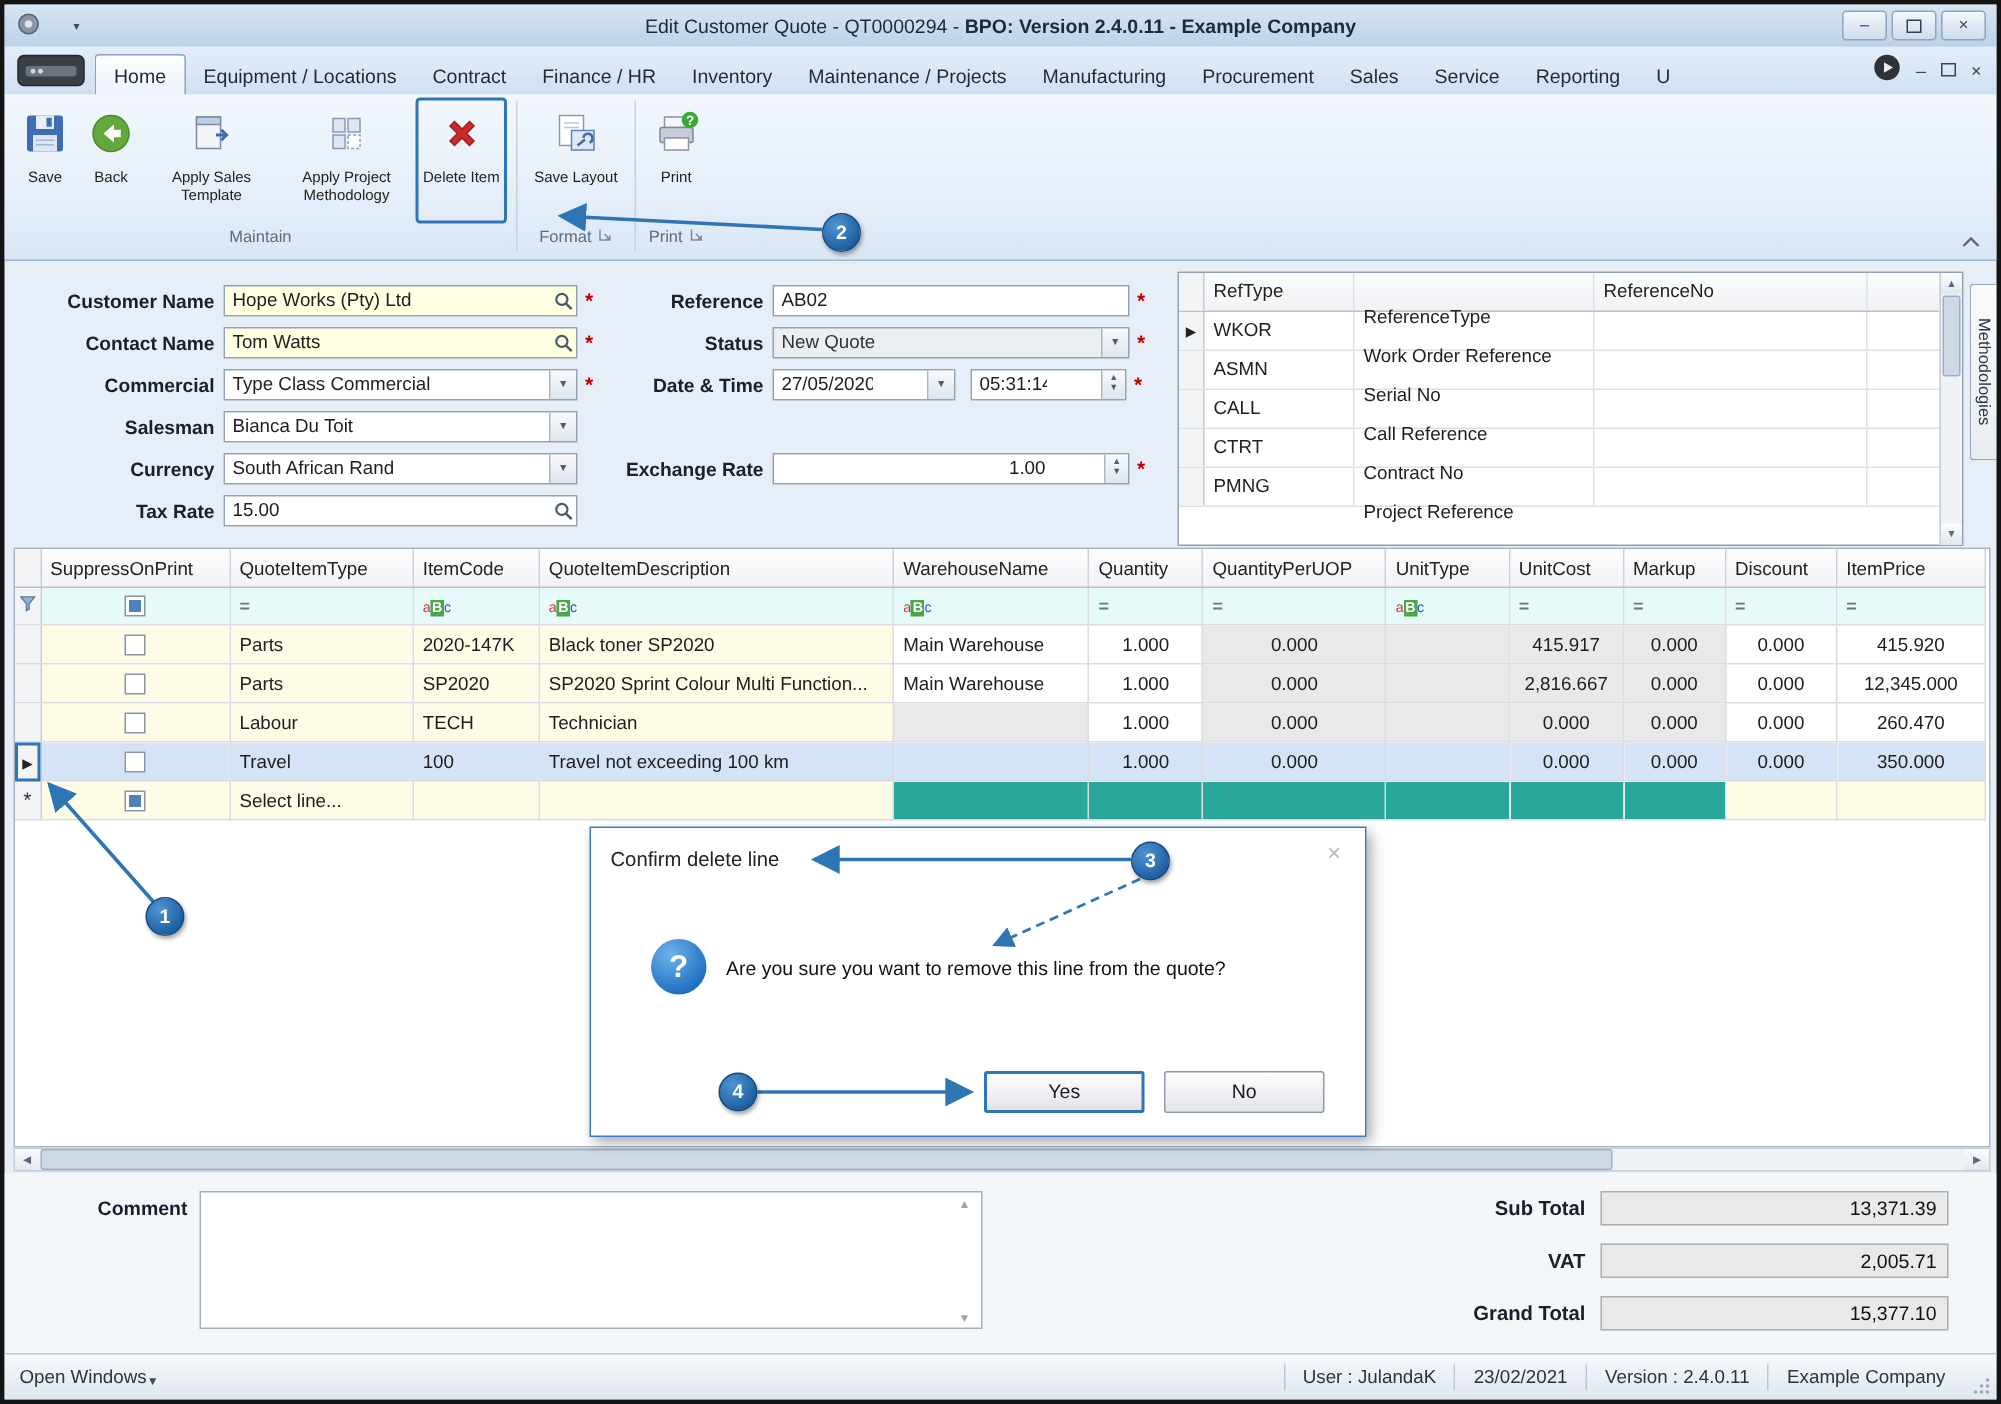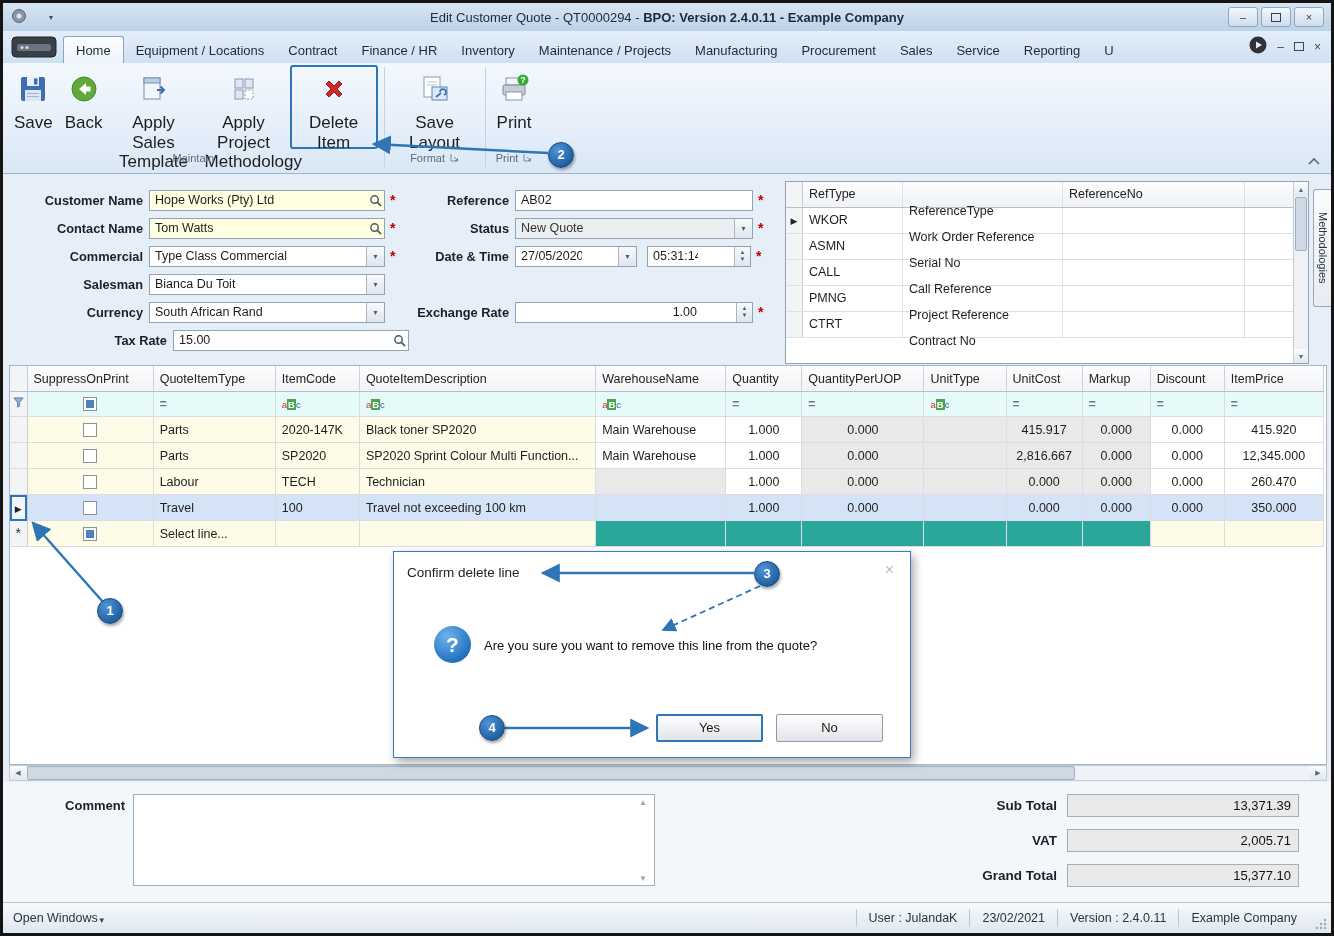--- a/index.html
+++ b/index.html
@@ -27,21 +27,21 @@
   .mdi{font-size:12px;color:#39475c;}
   .mdi .maxbox{display:inline-block;width:8px;height:7px;border:1.5px solid #39475c;}
   
   .ribbon{position:absolute;left:0;top:60px;right:0;height:110px;background:linear-gradient(#f3f8fd,#e3edf9 70%,#d9e6f4);
     border-bottom:1px solid #9fb4cd;}
   .ribbon-groups{display:flex;height:108px;}
   .rgroup{position:relative;display:flex;flex-direction:column;padding:2px 6px 0 6px;}
   .rbuttons{display:flex;align-items:flex-start;gap:2px;}
   .rb{display:flex;flex-direction:column;align-items:center;padding:6px 3px 2px;height:84px;box-sizing:border-box;border:2px solid transparent;border-radius:3px;}
   .rb.hl{border:2px solid #2e75b6;}
-  .rb .rtext{font-size:17px;text-align:center;line-height:1.15;margin-top:5px;color:#1e1e1e;max-width:78px;}
+  .rb .rtext{font-size:10px;text-align:center;line-height:1.15;margin-top:5px;color:#1e1e1e;max-width:78px;}
   .rgl{height:17px;display:flex;align-items:center;justify-content:center;gap:5px;color:#5d6b7d;font-size:11px;}
   .rsep{width:1px;background:#c3d2e4;margin:4px 0;}
   .ribbon-collapse{position:absolute;right:10px;bottom:4px;}
   
   .formarea{position:absolute;left:0;top:170px;right:0;height:192px;}
   .frow{position:absolute;height:22px;display:flex;align-items:center;}
   .flabel{font-weight:bold;font-size:12.8px;color:#17202b;display:inline-block;text-align:right;}
   .fctrl{position:relative;height:21px;box-sizing:border-box;border:1px solid #94a3b4;background:#fff;
     display:flex;align-items:center;padding-left:5px;font-size:12.5px;overflow:hidden;gap:36px;}
   .fctrl.yellow{background:#ffffe1;}
@@ -334,21 +334,21 @@
         <span class="ddbtn">▼</span>
       </div>
     </div>
     <div class="frow" style="left:0;top:128px;">
       <label class="flabel" style="width:140px">Currency</label>
       <div class="fctrl" style="width:236px;margin-left:6px">
         <span class="fval">South African Rand</span>
         <span class="ddbtn">▼</span>
       </div>
     </div>
-    <div class="frow" style="left:0;top:156px;margin-left:24px;">
+    <div class="frow" style="left:0;top:156px;">
       <label class="flabel" style="width:140px">Tax Rate</label>
       <div class="fctrl" style="width:236px;margin-left:6px">
         <span class="fval">15.00</span>
         <span class="mag">
             <svg width="13" height="13" viewBox="0 0 14 14">
               <circle cx="6" cy="6" r="4" fill="none" stroke="#4a5a6a" stroke-width="1.6"></circle>
               <line x1="9" y1="9" x2="13" y2="13" stroke="#4a5a6a" stroke-width="1.8"></line>
             </svg>
           </span>
       </div>
@@ -424,29 +424,29 @@
         </div>
         <div class="ref-row">
           <div class="ref-ind"></div>
           <div class="ref-c1">CALL</div>
           <div class="ref-c2">Call Reference</div>
           <div class="ref-c3"></div>
           <div class="ref-fill"></div>
         </div>
         <div class="ref-row">
           <div class="ref-ind"></div>
+          <div class="ref-c1">CTRT</div>
+          <div class="ref-c2">Contract No</div>
+          <div class="ref-c3"></div>
+          <div class="ref-fill"></div>
+        </div>
+        <div class="ref-row">
+          <div class="ref-ind"></div>
           <div class="ref-c1">PMNG</div>
           <div class="ref-c2">Project Reference</div>
-          <div class="ref-c3"></div>
-          <div class="ref-fill"></div>
-        </div>
-        <div class="ref-row">
-          <div class="ref-ind"></div>
-          <div class="ref-c1">CTRT</div>
-          <div class="ref-c2">Contract No</div>
           <div class="ref-c3"></div>
           <div class="ref-fill"></div>
         </div>
       </div>
     <div class="ref-vscroll">
       <span class="arr" style="top:0">▲</span>
       <span class="thumb"></span>
       <span class="arr" style="bottom:0">▼</span>
     </div>
   </div>

